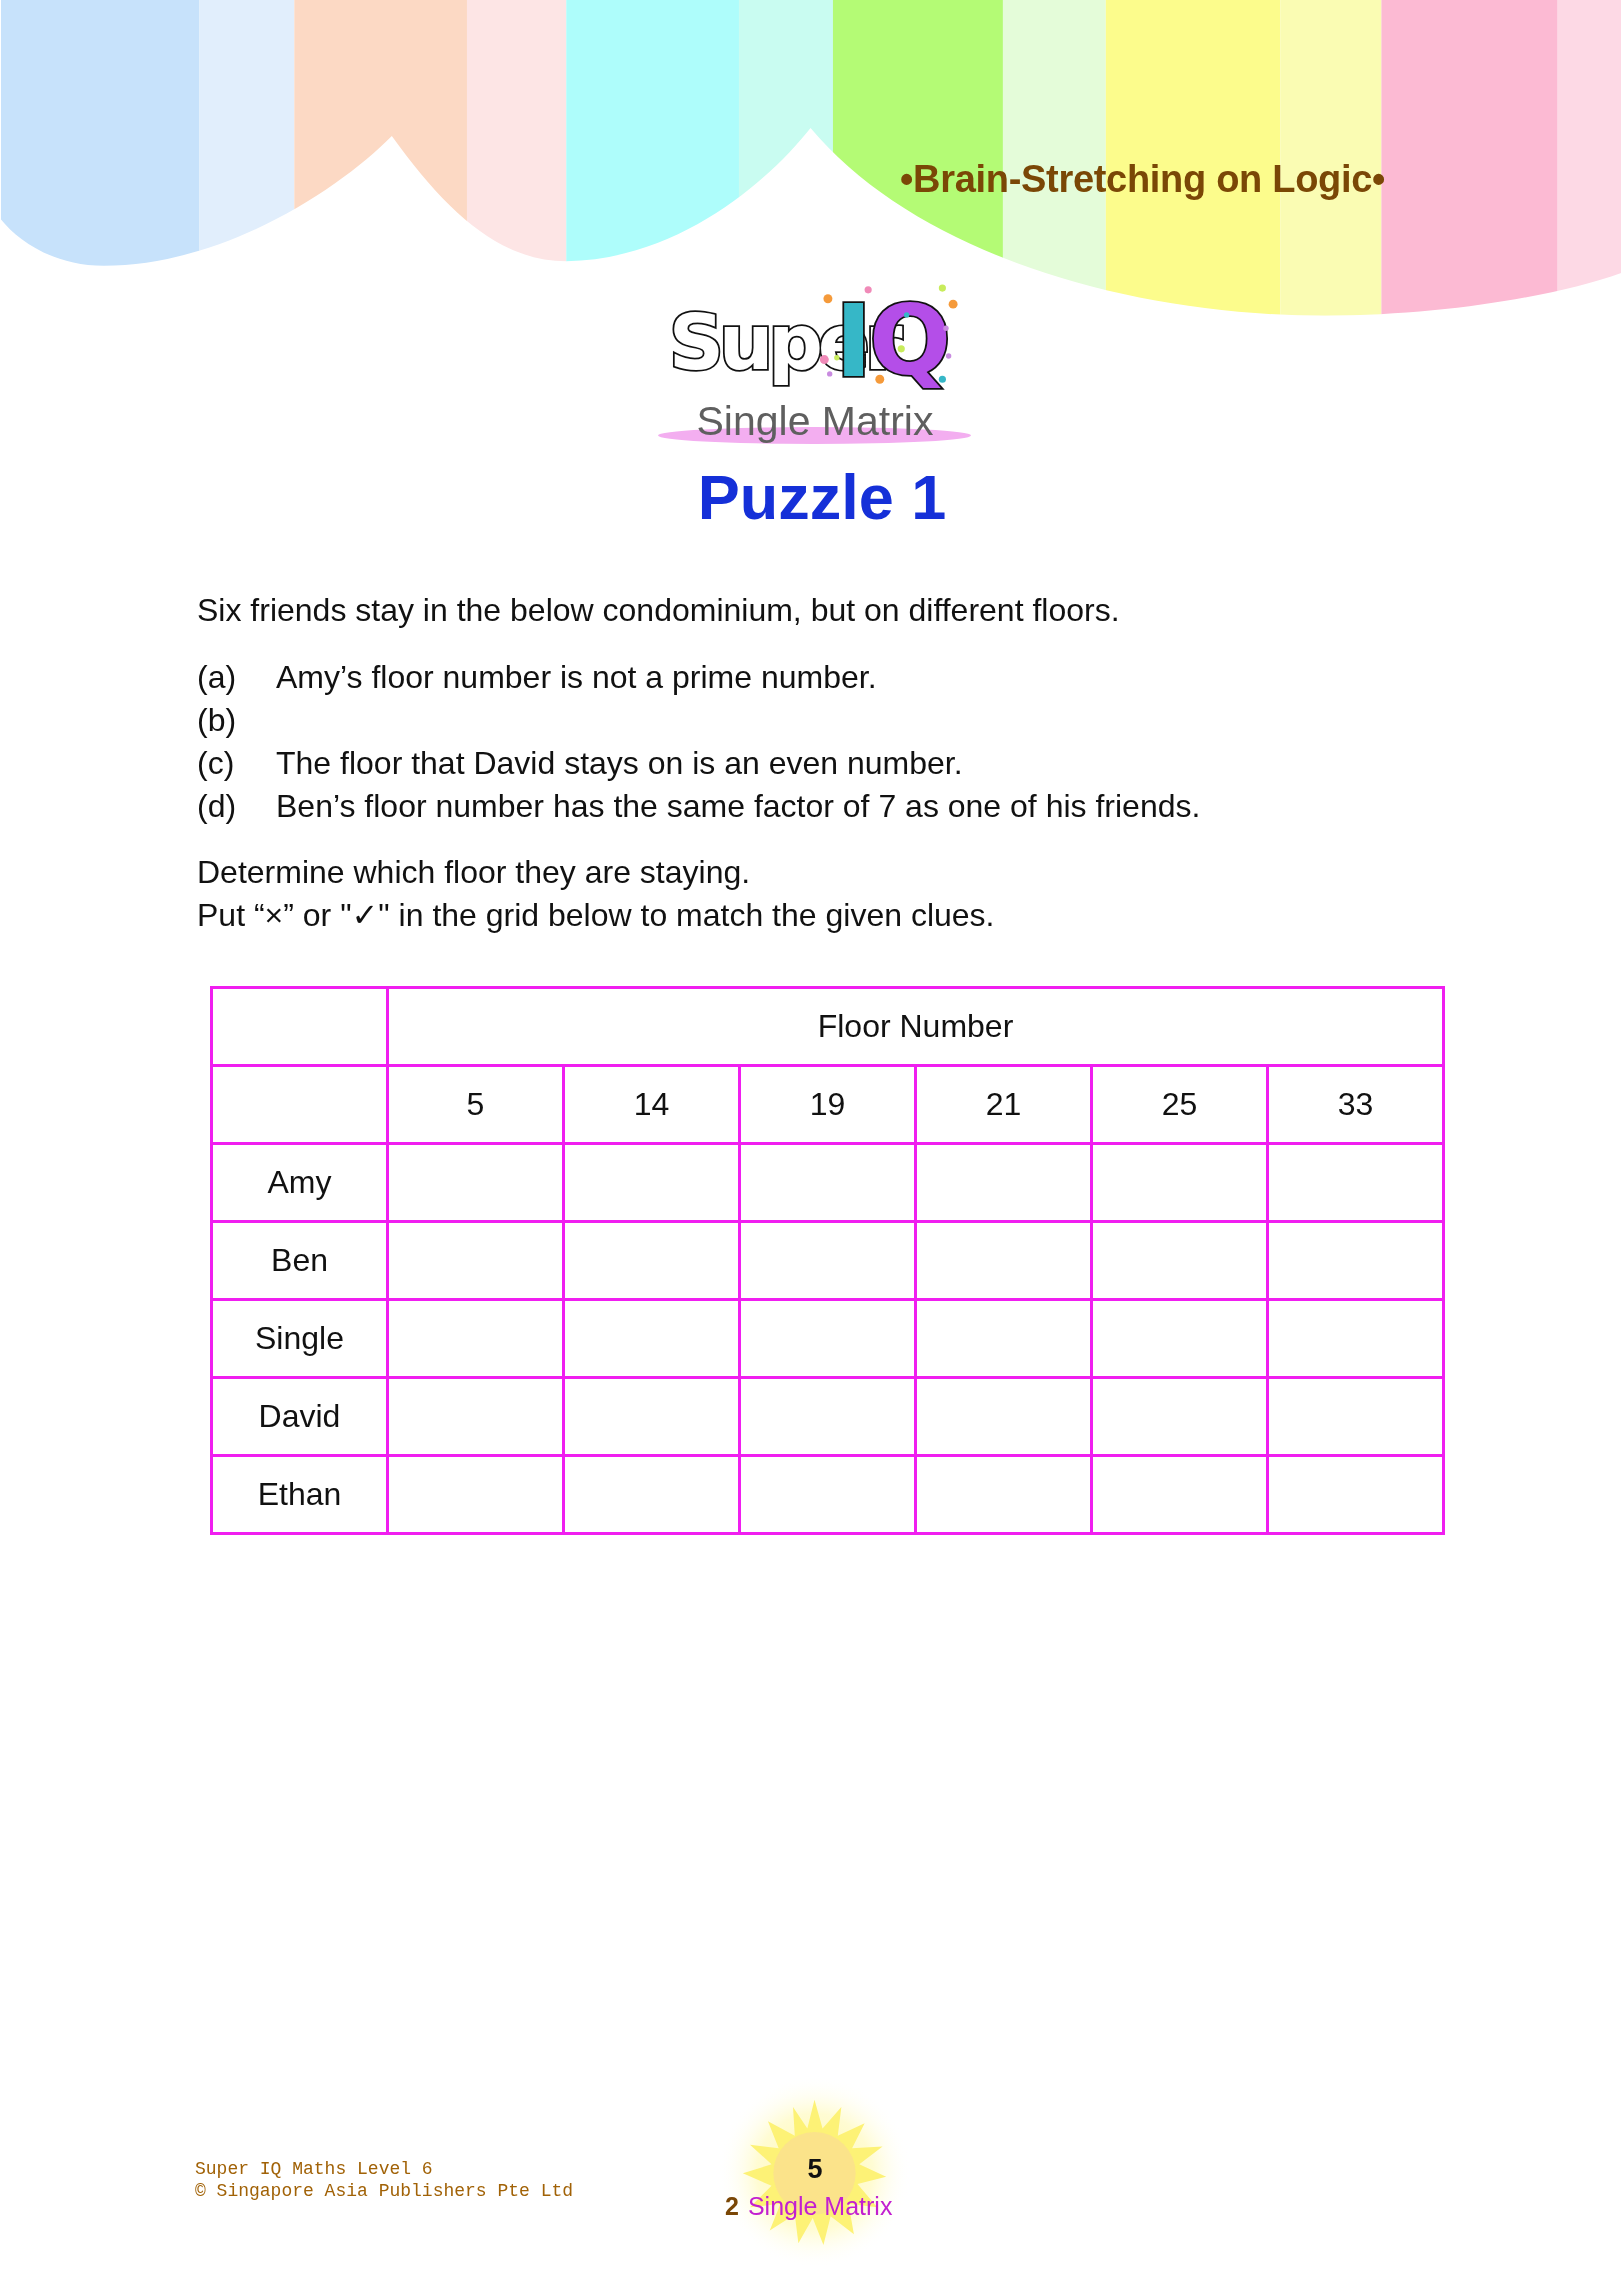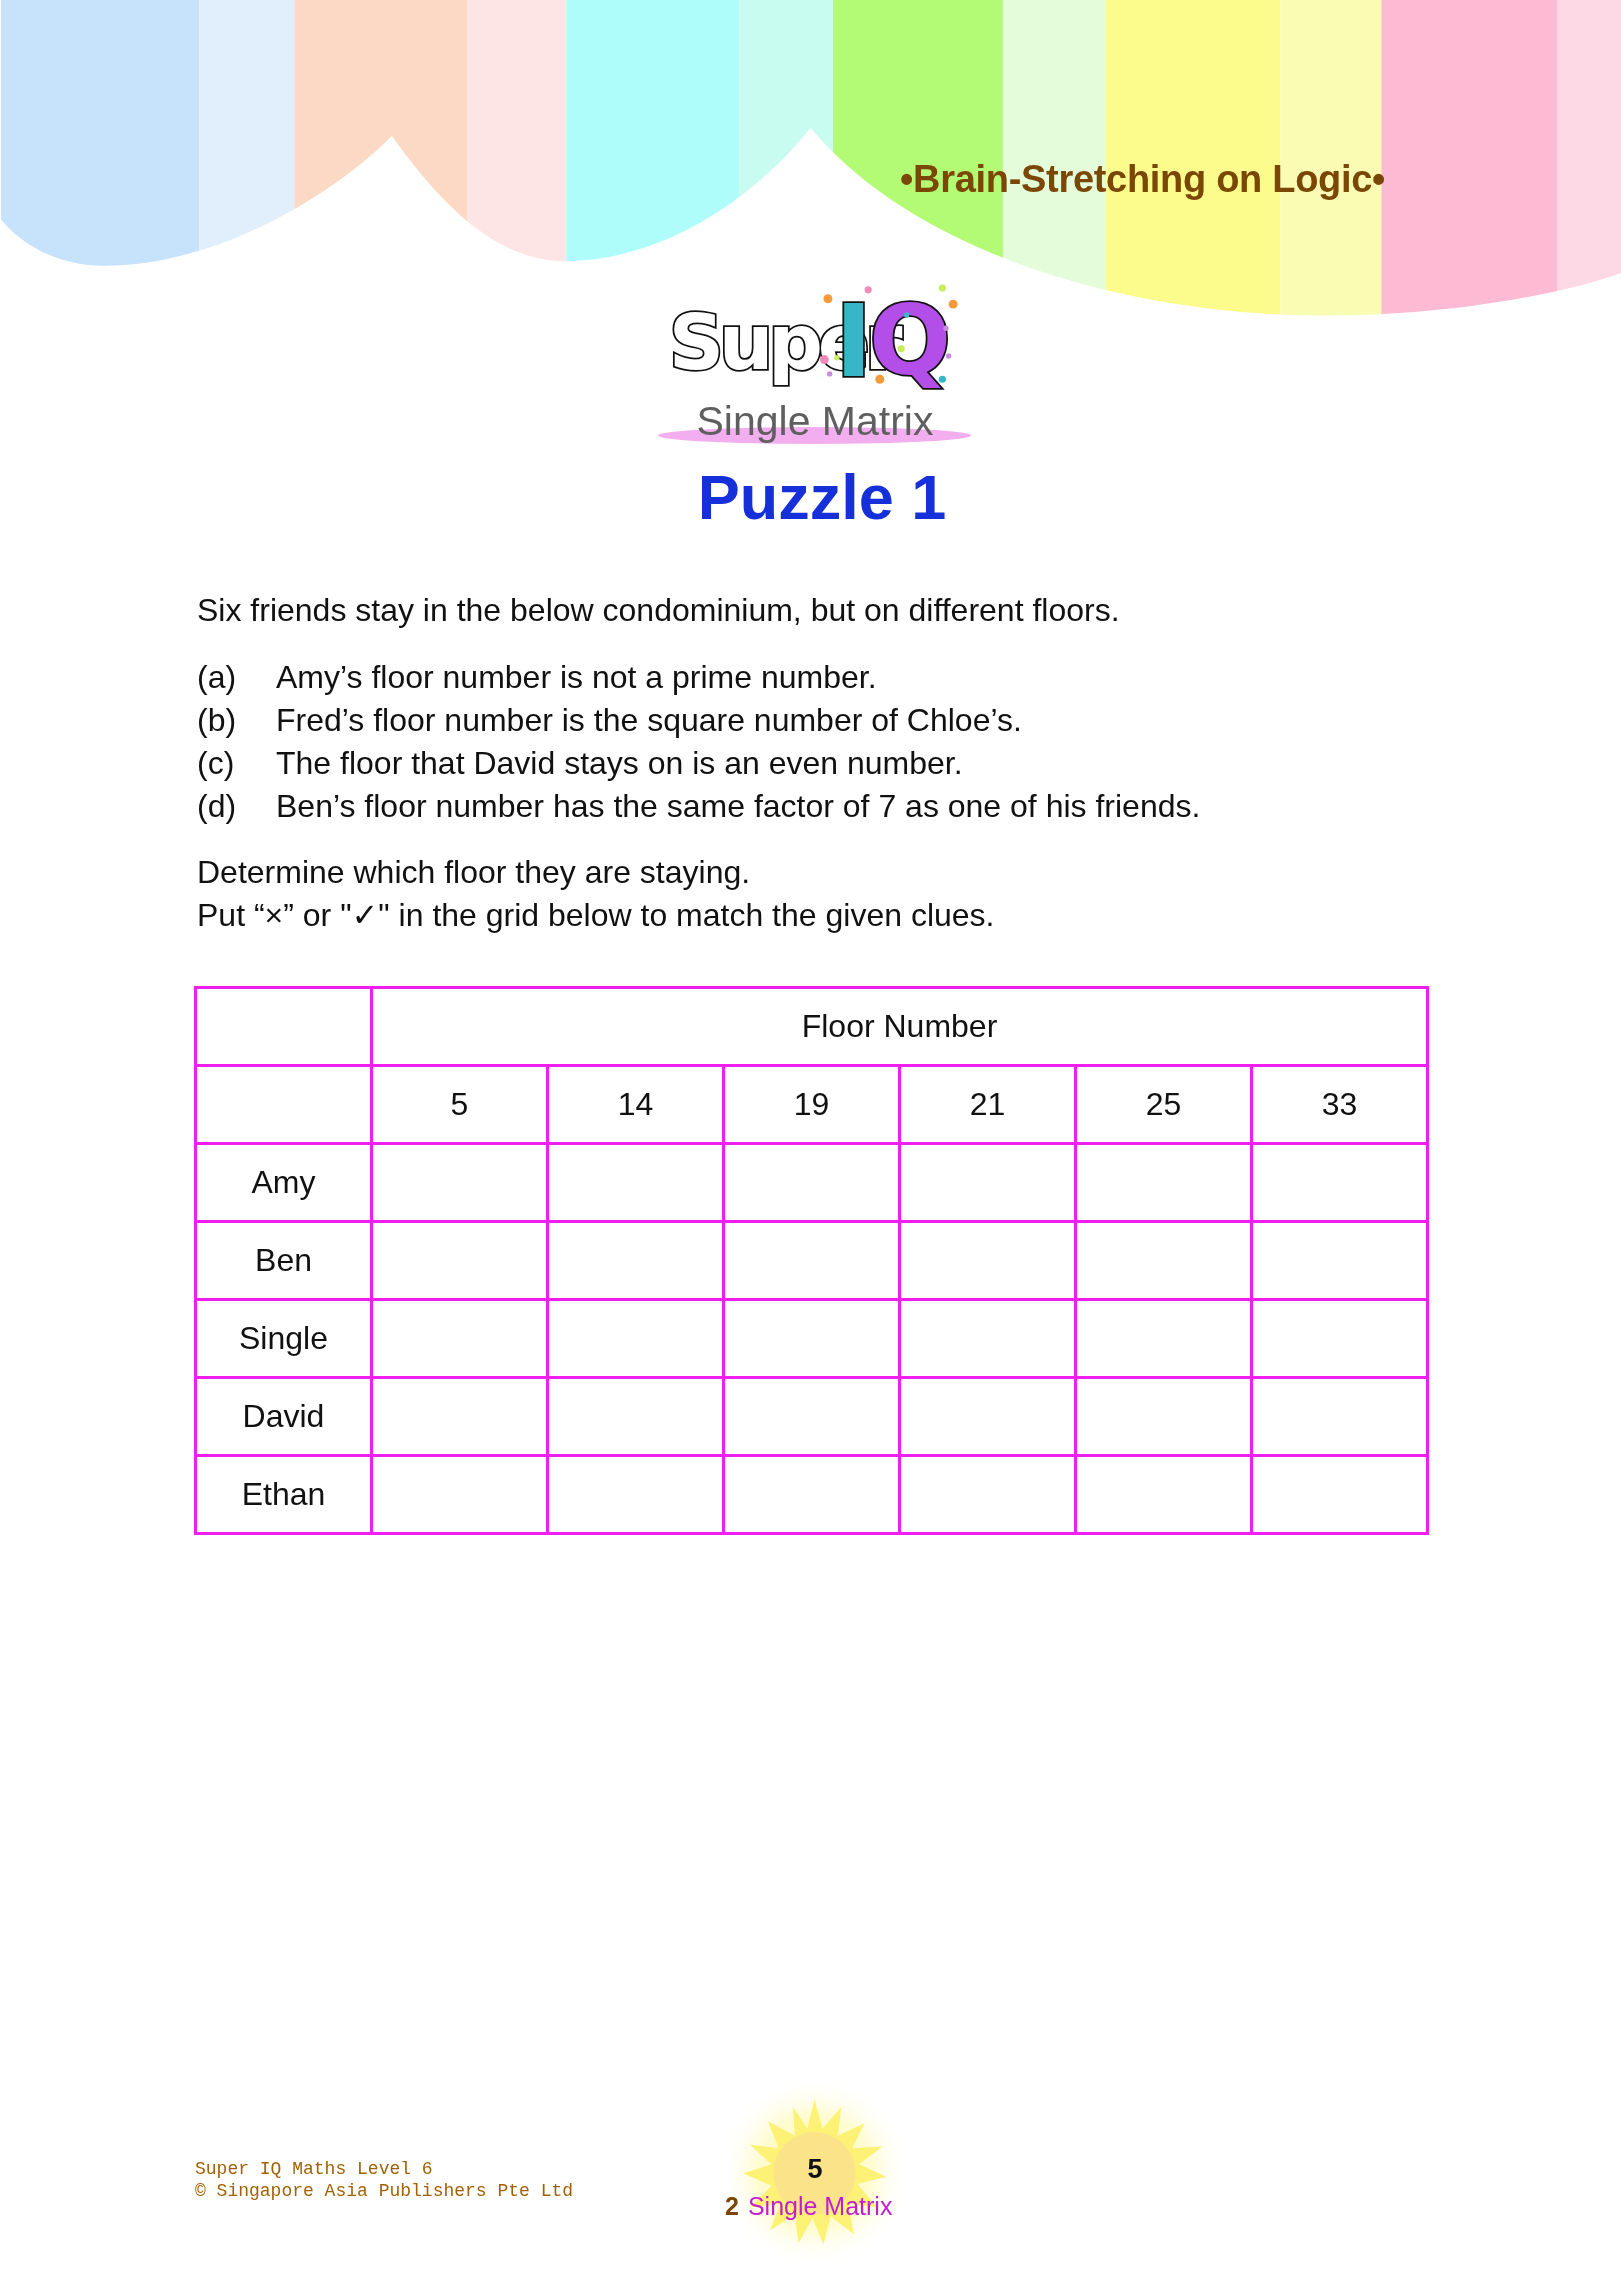--- a/index.html
+++ b/index.html
@@ -32,21 +32,21 @@
   }
   .puzzle-title span { position: relative; left: 0; }
   .intro {
     position: absolute; left: 197px; top: 591px; font-size: 32px; line-height: 39px; white-space: nowrap;
   }
   .clues { position: absolute; left: 197px; top: 656px; }
   .clue { display: flex; font-size: 32px; line-height: 43px; white-space: nowrap; }
   .clue-label { width: 79px; }
   .instructions { position: absolute; left: 197px; top: 851px; font-size: 32px; line-height: 43px; white-space: nowrap; }
   .grid {
-    position: absolute; left: 194px; top: 986px;
+    position: absolute; left: 210px; top: 986px;
     border-collapse: collapse; table-layout: fixed;
   }
   .grid td {
     border: 3.6px solid #f01ef0; height: 75px; padding: 0;
     text-align: center; vertical-align: middle; font-size: 32px; color: #111;
   }
   .grid col.c0 { width: 176px; }
   .grid col.cn { width: 176px; }
   .footer-left {
     position: absolute; left: 195px; top: 2158px;
@@ -122,21 +122,20 @@
 
 <div class="intro">Six friends stay in the below condominium, but on different floors.</div>
 
 <div class="clues">
   <div class="clue">
     <span class="clue-label">(a)</span>
     <span>Amy’s floor number is not a prime number.</span>
   </div>
   <div class="clue">
     <span class="clue-label">(b)</span>
-    <span>Fred’s floor number is the square number of Chloe’s.</span>
   </div>
   <div class="clue">
     <span class="clue-label">(c)</span>
     <span>The floor that David stays on is an even number.</span>
   </div>
   <div class="clue">
     <span class="clue-label">(d)</span>
     <span>Ben’s floor number has the same factor of 7 as one of his friends.</span>
   </div>
 </div>

